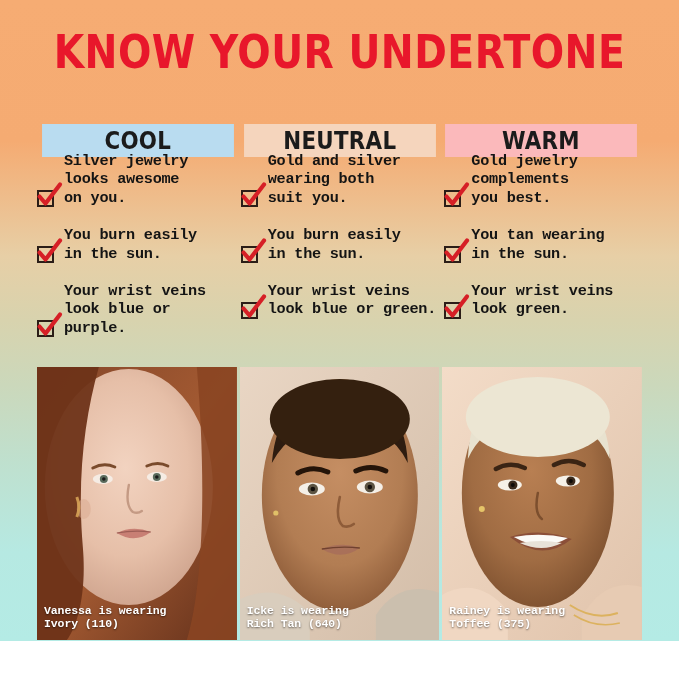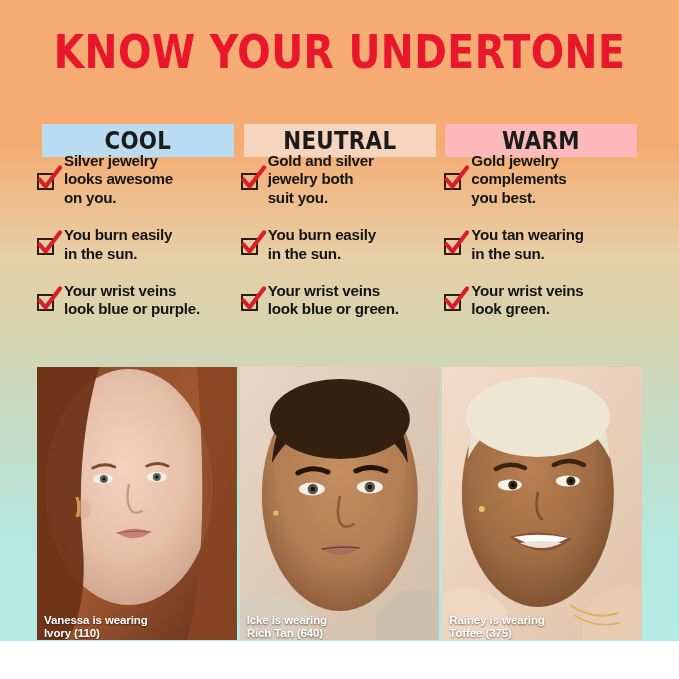--- a/index.html
+++ b/index.html
@@ -85,22 +85,23 @@
     display: flex;
     gap: 6px;
   }
   .column {
     flex: 1 1 0;
     display: flex;
     flex-direction: column;
   }
   .check-item {
     display: flex;
-    align-items: center;
+    align-items: flex-end;
     margin-bottom: 19px;
+    font-family: Liberation Mono, monospace;
   }
   .check-item:last-child { margin-bottom: 12px; }
 
   .checkbox {
     position: relative;
     flex: 0 0 auto;
     width: 19px;
     height: 19px;
     margin-top: 2px;
     margin-right: 8px;
@@ -146,23 +147,23 @@
   .photo {
     position: relative;
     flex: 1 1 0;
     overflow: hidden;
   }
   .photo svg { display: block; width: 100%; height: 100%; }
 
   .caption {
     position: absolute;
     left: 7px;
-    bottom: 0;
+    bottom: 9px;
     color: #ffffff;
-    font-family: Liberation Sans, sans-serif;
+    font-family: Liberation Mono, monospace;
     font-weight: 700;
     font-size: 11.5px;
     line-height: 1.12;
     letter-spacing: -0.1px;
     white-space: pre-line;
     text-shadow: 0 1px 2px rgba(0,0,0,0.55);
   }
 </style>
 </head>
 <body>
@@ -221,21 +222,21 @@
 
     <div class="column">
       <div class="check-item">
         <span class="checkbox">
           <span class="box"></span>
           <svg class="tick" viewBox="0 0 27 27">
             <path d="M3.5 13.5 L9.5 20.5 L24 1.5" fill="none" stroke="#d61f26" stroke-width="4.2" stroke-linecap="round" stroke-linejoin="round"></path>
           </svg>
         </span>
         <span class="check-text">Gold and silver
-jewelry both
+wearing both
 suit you.</span>
       </div>
       <div class="check-item">
         <span class="checkbox">
           <span class="box"></span>
           <svg class="tick" viewBox="0 0 27 27">
             <path d="M3.5 13.5 L9.5 20.5 L24 1.5" fill="none" stroke="#d61f26" stroke-width="4.2" stroke-linecap="round" stroke-linejoin="round"></path>
           </svg>
         </span>
         <span class="check-text">You burn easily

